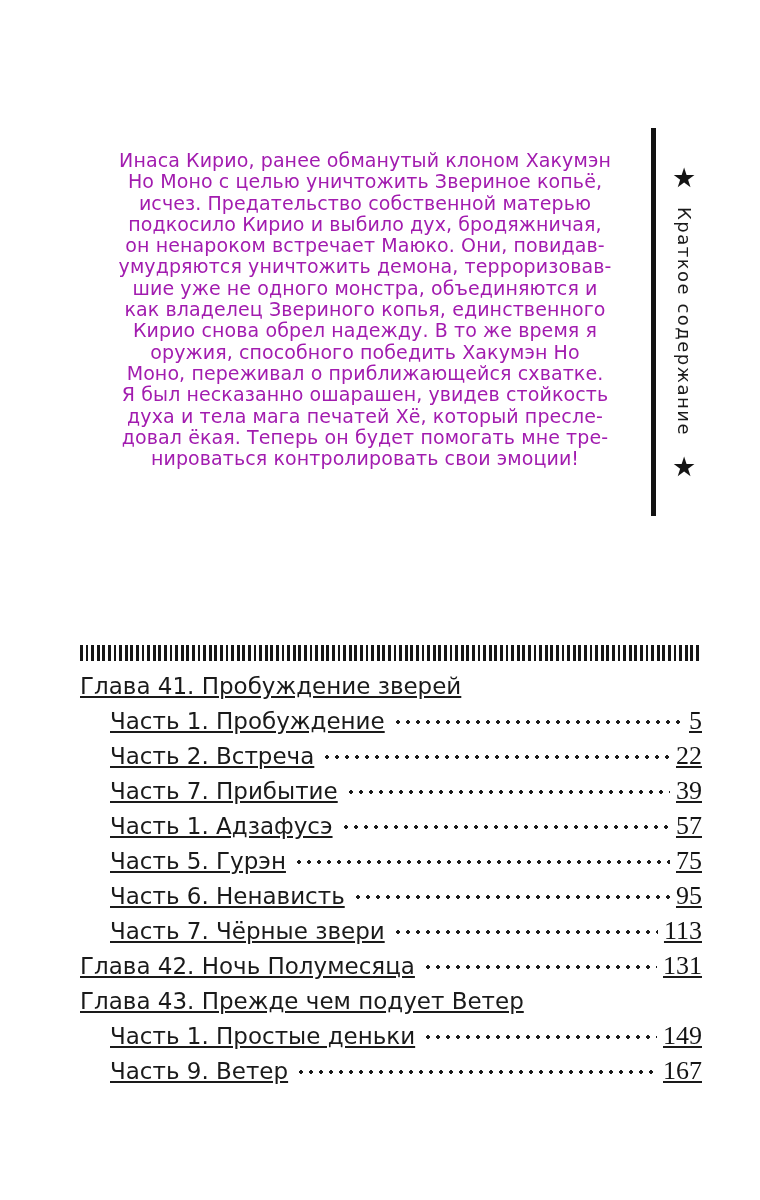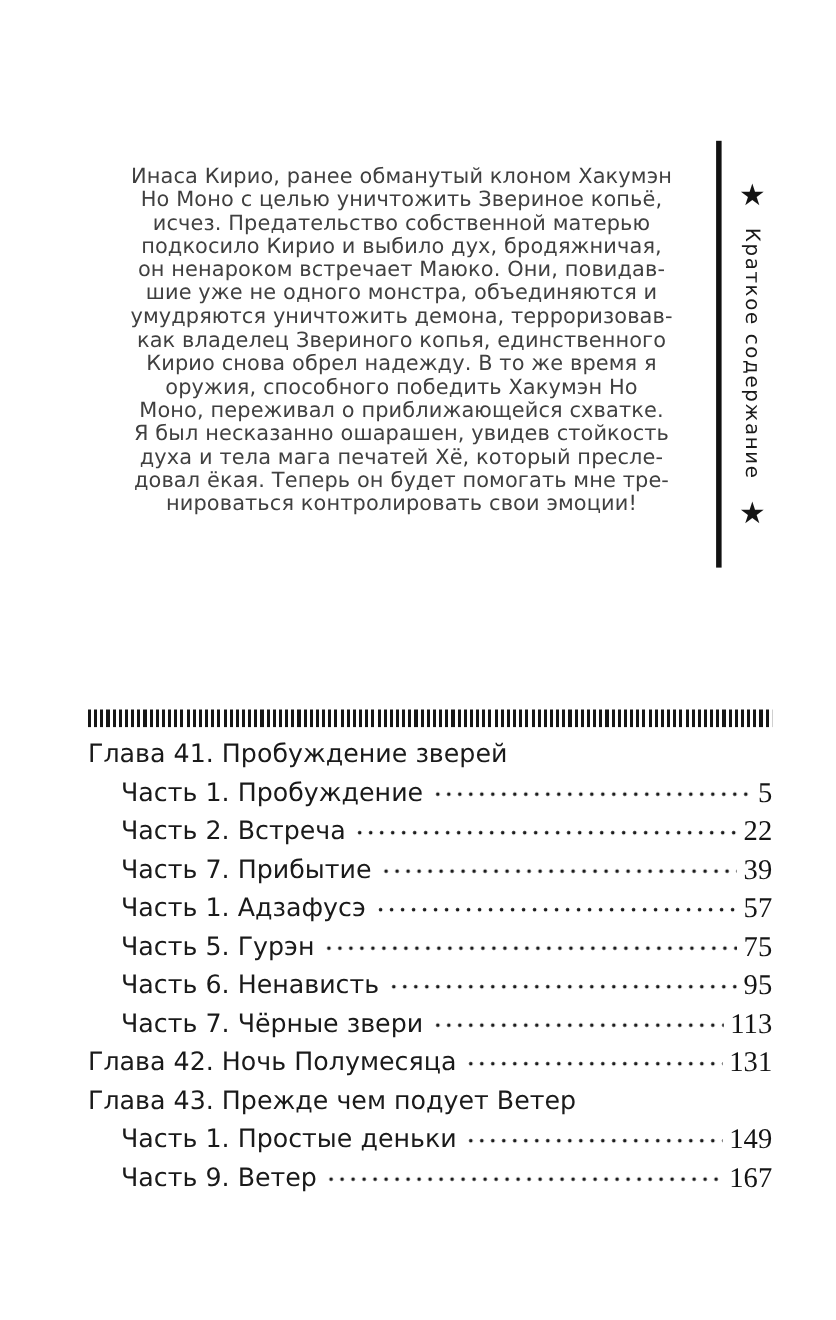--- a/index.html
+++ b/index.html
@@ -20,21 +20,21 @@
   
   .synopsis {
     position: absolute;
     left: 85px;
     top: 150px;
     width: 560px;
     text-align: center;
     font-size: 19px;
     line-height: 21.3px;
     letter-spacing: 0.1px;
-    color: #404040;
+    color: #a21caf;
   }
 
   
   .side-rule {
     position: absolute;
     left: 651px;
     top: 128px;
     width: 5px;
     height: 388px;
     background: #121212;
@@ -78,20 +78,21 @@
       transparent 2.8px, transparent 5.6px);
     margin-bottom: 7px;
   }
   .toc-row {
     display: flex;
     align-items: center;
     height: 35px;
     font-size: 23px;
     color: #1a1a1a;
     white-space: nowrap;
+    text-decoration: underline;
   }
   .toc-row.indent { padding-left: 30px; }
   .toc-label { flex: 0 0 auto; }
   .toc-leader {
     flex: 1 1 auto;
     align-self: stretch;
     margin: 0 6px 0 8px;
     background-image: radial-gradient(circle, #1c1c1c 1.6px, transparent 1.9px);
     background-size: 10px 10px;
     background-position: left 55%;
@@ -115,23 +116,23 @@
       <div>Инаса Кирио, ранее обманутый клоном Хакумэн</div>
 
       <div>Но Моно с целью уничтожить Звериное копьё,</div>
 
       <div>исчез. Предательство собственной матерью</div>
 
       <div>подкосило Кирио и выбило дух, бродяжничая,</div>
 
       <div>он ненароком встречает Маюко. Они, повидав-</div>
 
+      <div>умудряются уничтожить демона, терроризовав-</div>
+
       <div>шие уже не одного монстра, объединяются и</div>
-
-      <div>умудряются уничтожить демона, терроризовав-</div>
 
 
       <div>как владелец Звериного копья, единственного</div>
 
       <div>Кирио снова обрел надежду. В то же время я</div>
 
       <div>оружия, способного победить Хакумэн Но</div>
 
       <div>Моно, переживал о приближающейся схватке.</div>
 

